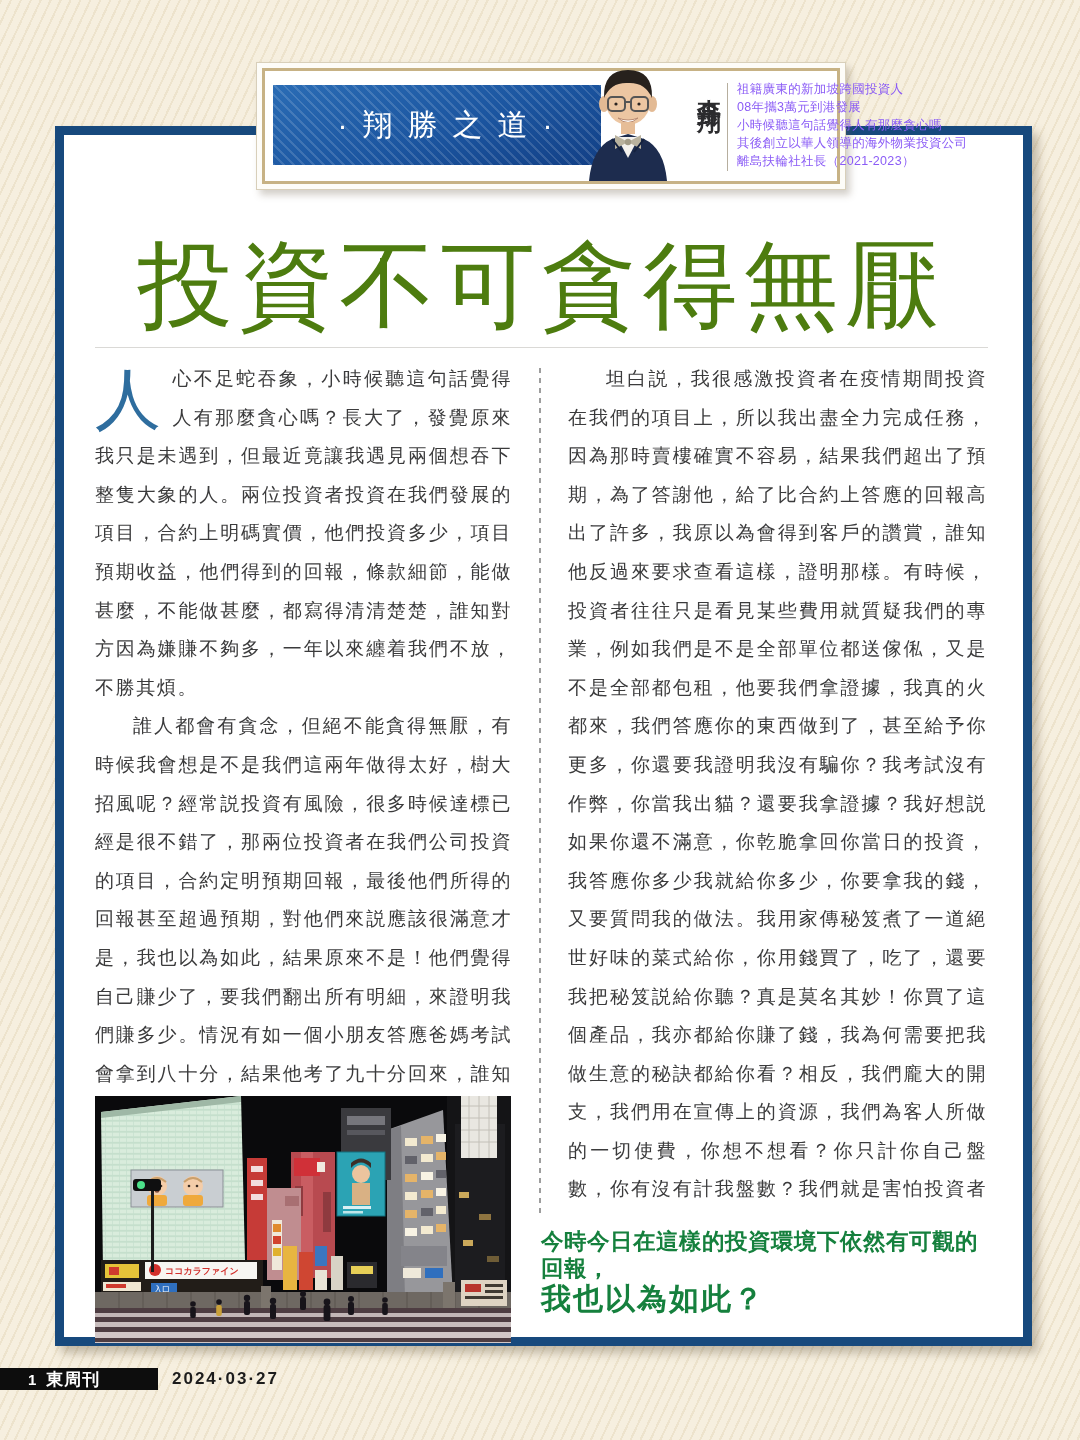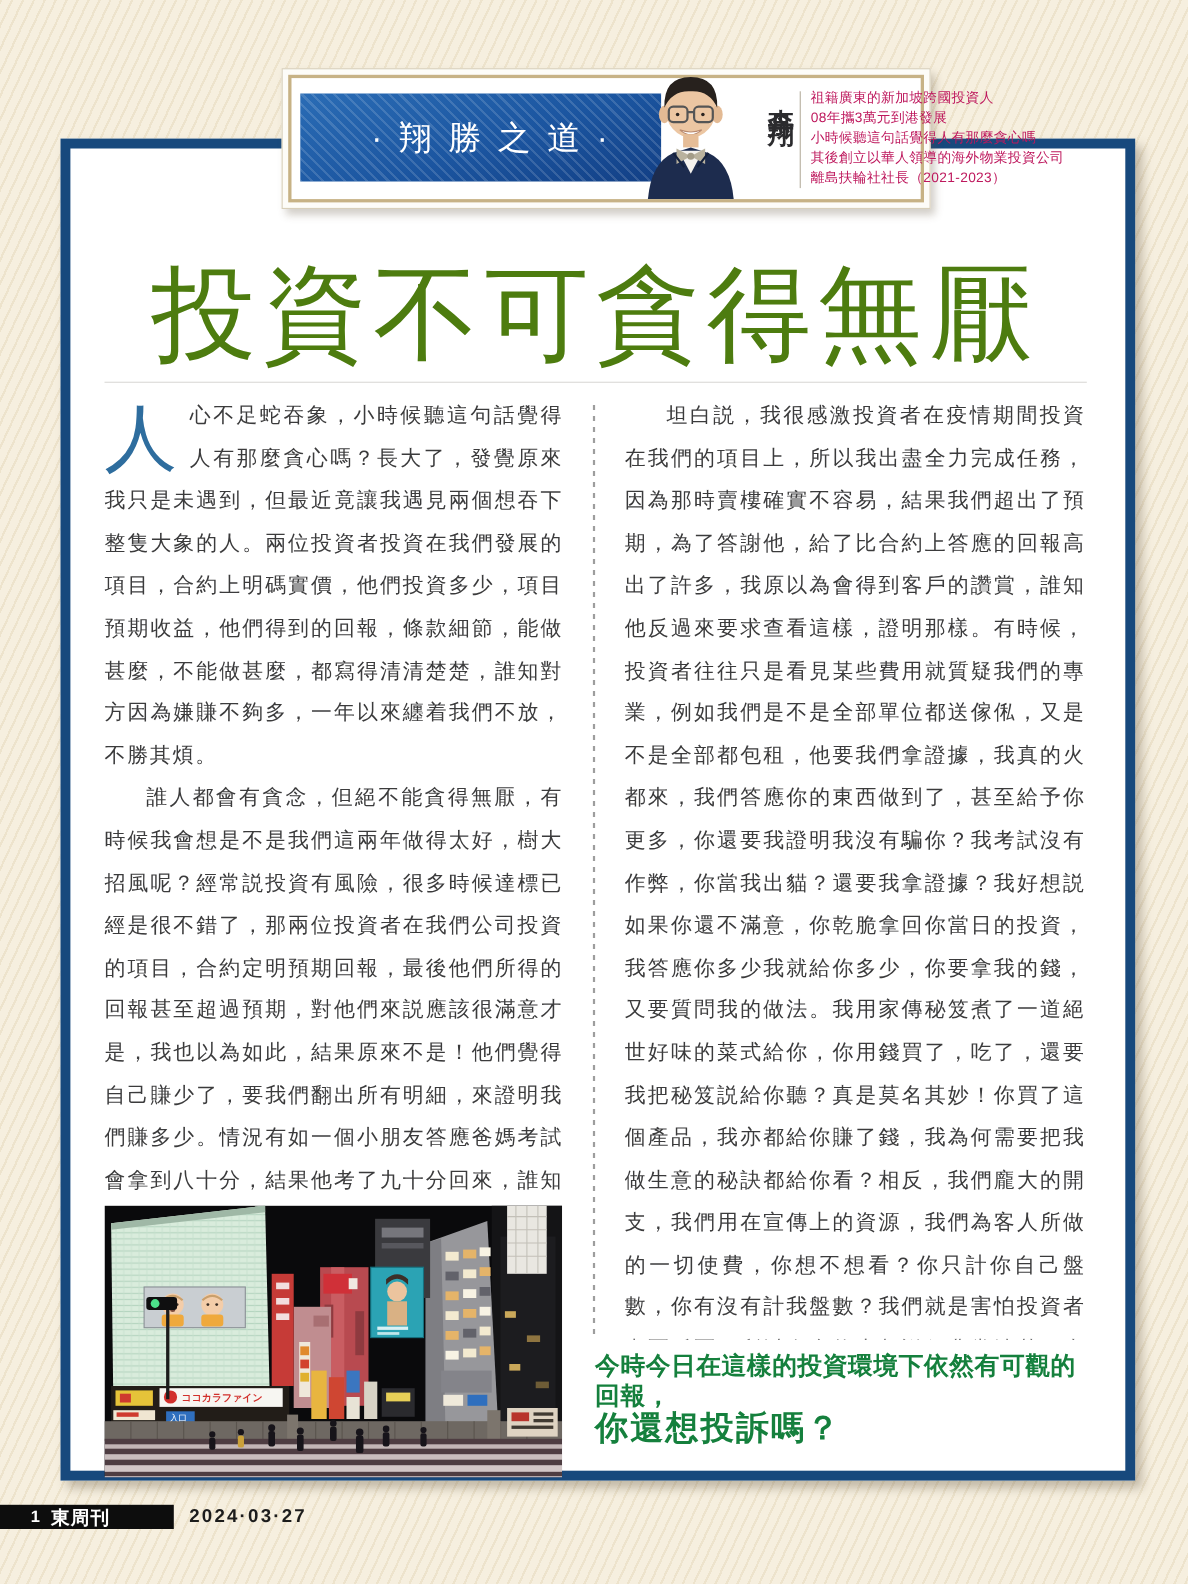--- a/index.html
+++ b/index.html
@@ -38,21 +38,21 @@
     background:repeating-linear-gradient(45deg, rgba(255,255,255,.14) 0 2px, transparent 2px 7px);
   }
   .coltitle span{position:relative;}
   .portrait{position:absolute;left:312px;bottom:0;width:102px;height:119px;}
   .authorname{
     position:absolute;left:428px;top:8px;height:96px;
     writing-mode:vertical-rl;font-size:24px;font-weight:bold;color:#2b2b2e;
     letter-spacing:5px;
   }
   .vdiv{position:absolute;left:462px;top:12px;width:1px;height:88px;background:#b6ae9e;}
-  .bio{position:absolute;left:472px;top:9px;width:102px;color:#be185d;font-size:12.5px;line-height:18px;letter-spacing:.3px;white-space:nowrap;}
+  .bio{position:absolute;left:472px;top:9px;width:102px;color:#8b5cf6;font-size:12.5px;line-height:18px;letter-spacing:.3px;white-space:nowrap;}
   
   .headline{
     position:absolute;left:64px;width:955px;top:230px;text-align:center;
     font-family:"Liberation Serif", serif;color:#4d7c0f;font-size:95px;
     letter-spacing:6px;font-weight:500;line-height:112px;
   }
   .headline-rule{position:absolute;left:95px;width:893px;top:347px;height:1px;background:#dad9d6;}
   
   .col{position:absolute;top:360px;overflow:hidden;}
   .col-left{left:95px;width:417px;height:730px;}
@@ -134,21 +134,21 @@
 
 <div class="coldivider"></div>
 
 <div class="col col-right">
   <p>坦白説，我很感激投資者在疫情期間投資在我們的項目上，所以我出盡全力完成任務，因為那時賣樓確實不容易，結果我們超出了預期，為了答謝他，給了比合約上答應的回報高出了許多，我原以為會得到客戶的讚賞，誰知他反過來要求查看這樣，證明那樣。有時候，投資者往往只是看見某些費用就質疑我們的專業，例如我們是不是全部單位都送傢俬，又是不是全部都包租，他要我們拿證據，我真的火都來，我們答應你的東西做到了，甚至給予你更多，你還要我證明我沒有騙你？我考試沒有作弊，你當我出貓？還要我拿證據？我好想説如果你還不滿意，你乾脆拿回你當日的投資，我答應你多少我就給你多少，你要拿我的錢，又要質問我的做法。我用家傳秘笈煮了一道絕世好味的菜式給你，你用錢買了，吃了，還要我把秘笈説給你聽？真是莫名其妙！你買了這個產品，我亦都給你賺了錢，我為何需要把我做生意的秘訣都給你看？相反，我們龐大的開支，我們用在宣傳上的資源，我們為客人所做的一切使費，你想不想看？你只計你自己盤數，你有沒有計我盤數？我們就是害怕投資者出爾反爾，所以在合約上都説得非常清楚，大家的角色與權責。</p>
 
 </div>
 
 <div class="caption">
   <div class="l1">今時今日在這樣的投資環境下依然有可觀的回報，</div>
-  <div class="l2">你還想投訴嗎？</div>
+  <div class="l2">我也以為如此？</div>
 </div>
 
 <svg class="photo" viewBox="0 0 416 247">
   <rect width="416" height="247" fill="#0a0a0c"></rect>
 
   <g>
     <rect x="352" y="0" width="64" height="212" fill="#141416"></rect>
     <rect x="360" y="28" width="50" height="176" fill="#1c1c1f"></rect>
     <rect x="366" y="0" width="36" height="62" fill="#e9e7e1"></rect>
     <path d="M366 10 h36 M366 22 h36 M366 34 h36 M366 46 h36 M374 0 v62 M384 0 v62 M394 0 v62" stroke="#c3c0b8" stroke-width="1"></path>

